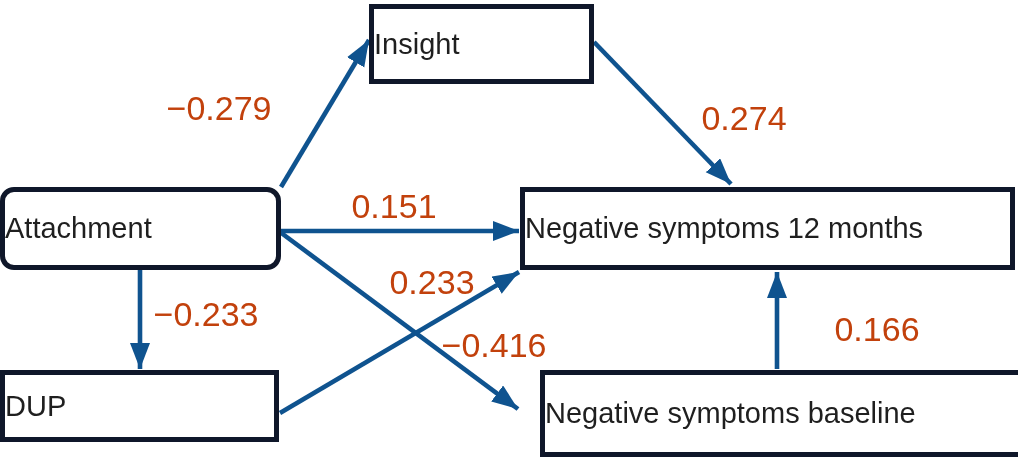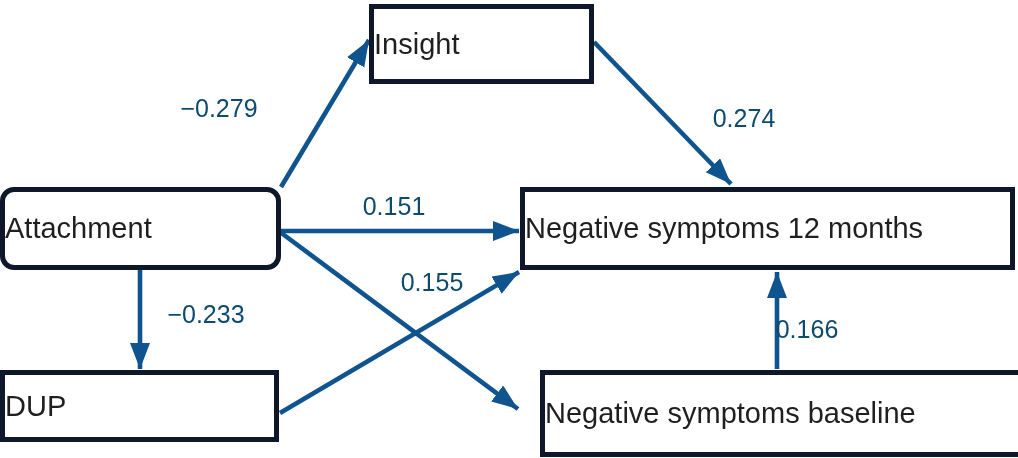--- a/index.html
+++ b/index.html
@@ -37,33 +37,33 @@
     z-index: 2;
   }
   .node-insight    { left: 369px; top: 4px;   width: 225px; height: 80px; }
   .node-attachment { left: 0px;   top: 187px; width: 281px; height: 83px; border-radius: 14px; }
   .node-dup        { left: 0px;   top: 370px; width: 279px; height: 72px; }
   .node-ns12       { left: 520px; top: 187px; width: 495px; height: 83px; }
   .node-nsbase     { left: 540px; top: 370px; width: 534px; height: 87px; }
   .edge-label {
     position: absolute;
     transform: translate(-50%, -50%);
-    color: #0c4a6e;
-    font-size: 25px;
+    color: #c2410c;
+    font-size: 34px;
     line-height: 1;
     white-space: nowrap;
     z-index: 3;
   }
   .lbl-e1 { left: 219px; top: 108px; }
   .lbl-e2 { left: 744px; top: 118px; }
   .lbl-e3 { left: 394px; top: 206px; }
   .lbl-e4 { left: 206px; top: 314px; }
   .lbl-e5 { left: 494px; top: 345px; }
   .lbl-e6 { left: 432px; top: 282px; }
-  .lbl-e7 { left: 807px; top: 329px; }
+  .lbl-e7 { left: 877px; top: 329px; }
   .edge-line {
     stroke: #0f538f;
     stroke-width: 4.6;
     fill: none;
   }
 </style>
 </head>
 <body>
 
 <div class="canvas">
@@ -100,16 +100,17 @@
   </div>
 
   <div class="node node-nsbase">
     <span>Negative symptoms baseline</span>
   </div>
 
   <div class="edge-label lbl-e1">−0.279</div>
   <div class="edge-label lbl-e2">0.274</div>
   <div class="edge-label lbl-e3">0.151</div>
   <div class="edge-label lbl-e4">−0.233</div>
-  <div class="edge-label lbl-e6">0.155</div>
+  <div class="edge-label lbl-e5">−0.416</div>
+  <div class="edge-label lbl-e6">0.233</div>
   <div class="edge-label lbl-e7">0.166</div>
 
 </div>
 
 </body></html>

